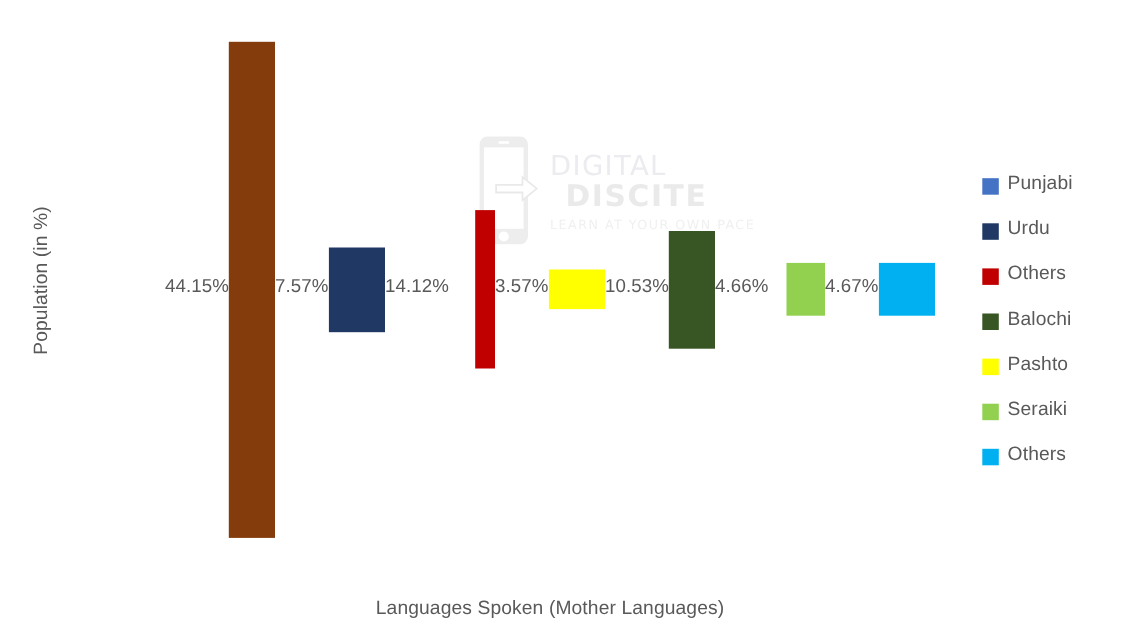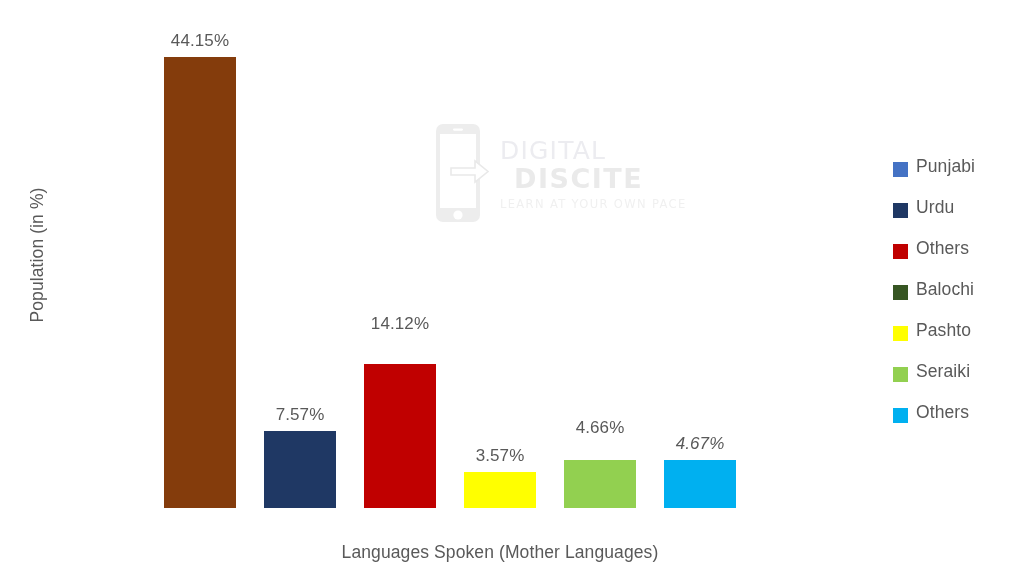--- a/index.html
+++ b/index.html
@@ -69,21 +69,21 @@
     height: 490px;
     display: flex;
     align-items: flex-end;
     justify-content: flex-start;
   }
 
   .bar-slot {
     position: relative;
     height: 100%;
     display: flex;
-    flex-direction: column;
+    flex-direction: row;
     justify-content: flex-end;
     align-items: center;
     box-sizing: border-box;
   }
 
   .bar-label {
     font-size: 17px;
     color: #595959;
     margin-bottom: 6px;
     white-space: nowrap;
@@ -203,25 +203,29 @@
           <div class="bar-rect" title="Urdu 7.57%" style="height: 77px; width: 72px; background: rgb(31, 56, 100);"></div>
         </div>
         <div class="bar-slot" style="width: 100px; gap: 24px;">
           <div class="bar-label">14.12%</div>
           <div class="bar-rect" title="Sindhi 14.12%" style="height: 144px; width: 72px; background: rgb(192, 0, 0);"></div>
         </div>
         <div class="bar-slot" style="width: 100px;">
           <div class="bar-label">3.57%</div>
           <div class="bar-rect" title="Pashto 3.57%" style="height: 36px; width: 72px; background: rgb(255, 255, 0);"></div>
         </div>
+        <div class="bar-slot" style="width: 100px;">
+          <div class="bar-label">10.53%</div>
+          <div class="bar-rect" title="Balochi 10.53%" style="height: 107px; width: 72px; background: rgb(55, 86, 35);"></div>
+        </div>
         <div class="bar-slot" style="width: 100px; gap: 16px;">
           <div class="bar-label">4.66%</div>
           <div class="bar-rect" title="Seraiki 4.66%" style="height: 48px; width: 72px; background: rgb(146, 208, 80);"></div>
         </div>
-        <div class="bar-slot" style="width: 100px; font-style: italic;">
+        <div class="bar-slot" style="width: 100px;">
           <div class="bar-label">4.67%</div>
           <div class="bar-rect" title="Others 4.67%" style="height: 48px; width: 72px; background: rgb(0, 176, 240);"></div>
         </div>
       </div>
   </div>
 
   <div class="x-axis-title">Languages Spoken (Mother Languages)</div>
 
   <div class="legend" id="legend">
       <div class="legend-item">

